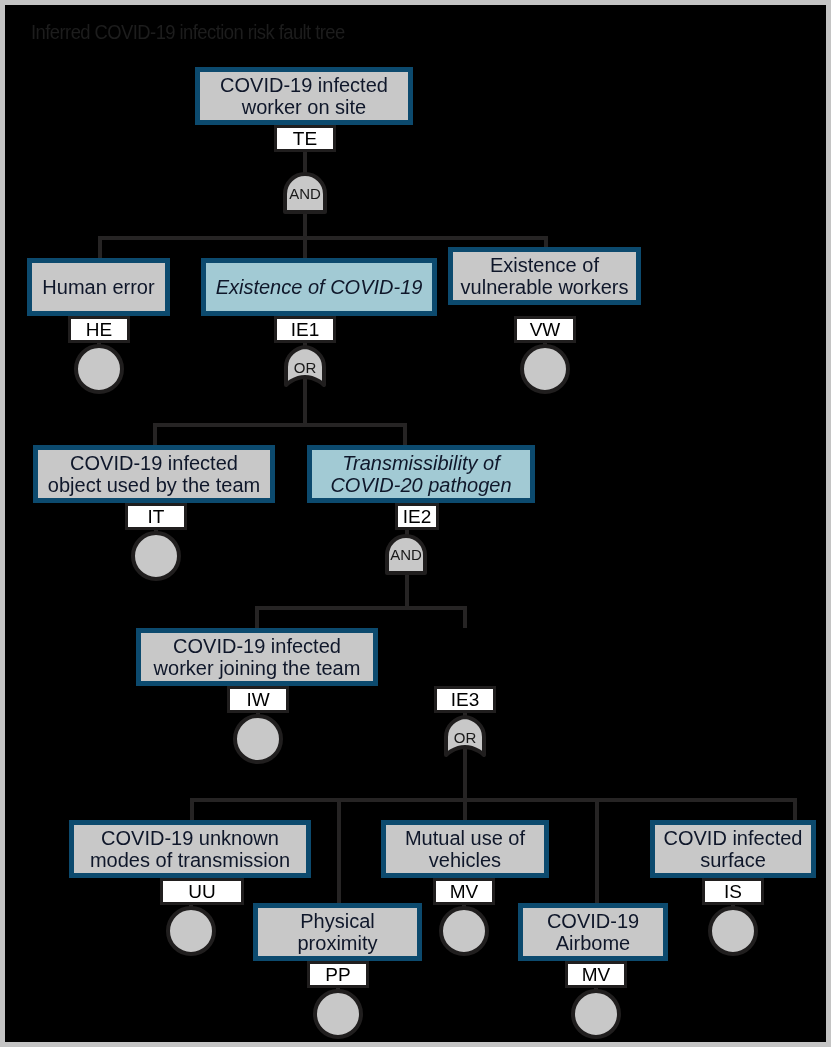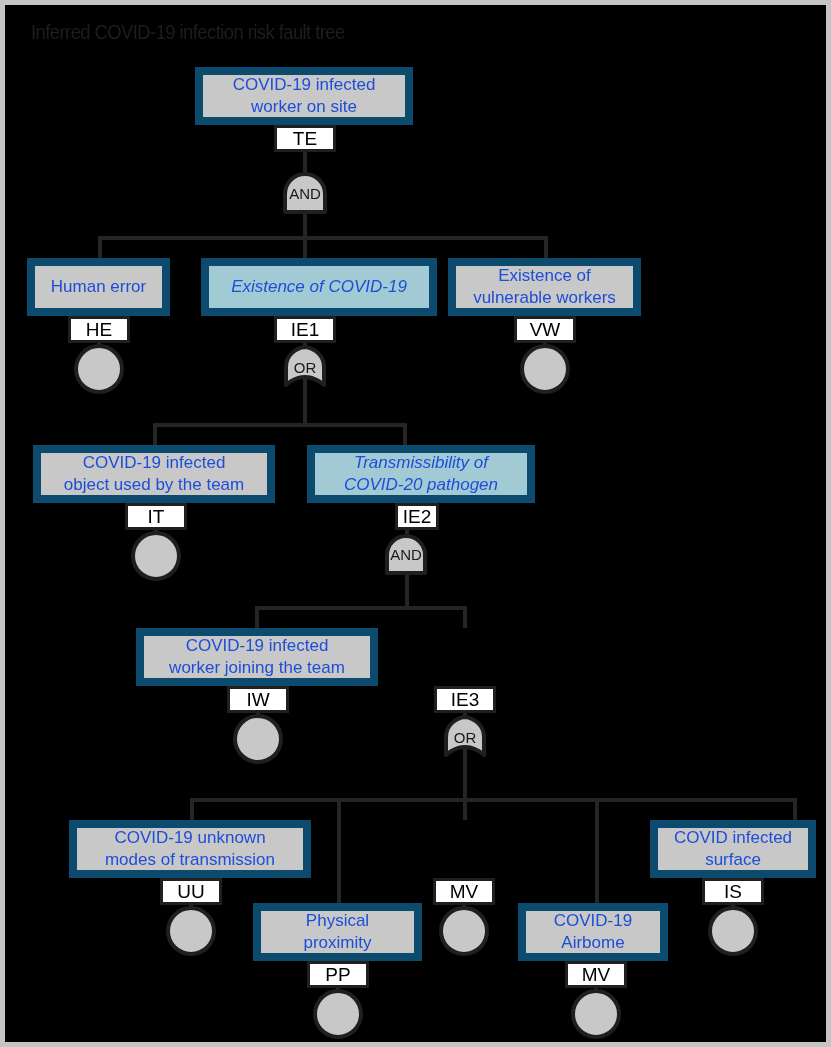--- a/index.html
+++ b/index.html
@@ -30,28 +30,28 @@
     letter-spacing: -0.6px;
     transform: scaleX(0.92);
     transform-origin: left top;
     white-space: nowrap;
     font-weight: 400;
   }
   
   .node {
     position: absolute;
     box-sizing: border-box;
-    border: 8px solid #0c4a6e;
+    border: 5px solid #0c4a6e;
     background: #c8c8c8;
-    color: #1d4ed8;
+    color: #0f172a;
     display: flex;
     align-items: center;
     justify-content: center;
     text-align: center;
-    font-size: 17px;
+    font-size: 20px;
     line-height: 22px;
     padding: 2px 4px;
     z-index: 3;
   }
   .node.inferred {
     background: #a2cad4;
     font-style: italic;
     margin-left: 14px;
   }
   .node .txt {
@@ -160,21 +160,21 @@
   </div>
   <div class="line vline" style="left:298px; top:335px; height:8px;"></div>
   <div class="gate or" style="left:277px; top:340px; width:46px; height:44px;">
     <svg width="46" height="44" viewBox="0 0 46 44">
       <path d="M4 40 C4 40 12 32 23 32 C34 32 42 40 42 40 L42 22 C42 10 32 3 23 2 C14 3 4 10 4 22 Z" fill="#c8c8c8" stroke="#201e1e" stroke-width="4" stroke-linejoin="round"></path>
     </svg>
     <span class="glabel">OR</span>
   </div>
   <div class="line vline" style="left:298px; top:372px; height:48px;"></div>
 
-  <div class="node" style="left:443px; top:253px; width:193px; height:58px;">
+  <div class="node" style="left:443px; top:242px; width:193px; height:58px;">
     <span class="txt">Existence of
 vulnerable workers</span>
   </div>
   <div class="tag" style="left:509px; top:311px; width:62px;">
     <span>VW</span>
   </div>
   <div class="line vline" style="left:538px; top:335px; height:12px;"></div>
   <div class="circle" style="left:515px; top:339px; width:50px; height:50px;"></div>
 
   <div class="line hline" style="left:148px; top:418px; width:254px;"></div>
@@ -237,36 +237,40 @@
   <div class="line vline" style="left:185px; top:793px; height:22px;"></div>
   <div class="line vline" style="left:332px; top:793px; height:105px;"></div>
   <div class="line vline" style="left:458px; top:793px; height:22px;"></div>
   <div class="line vline" style="left:590px; top:793px; height:105px;"></div>
   <div class="line vline" style="left:788px; top:793px; height:22px;"></div>
 
   <div class="node" style="left:64px; top:815px; width:242px; height:58px;">
     <span class="txt">COVID-19 unknown
 modes of transmission</span>
   </div>
-  <div class="tag" style="left:155px; top:873px; width:62px;">
+  <div class="tag" style="left:155px; top:873px; width:84px;">
     <span>UU</span>
   </div>
   <div class="line vline" style="left:184px; top:897px; height:12px;"></div>
   <div class="circle" style="left:161px; top:901px; width:50px; height:50px;"></div>
 
   <div class="node" style="left:248px; top:898px; width:169px; height:58px;">
     <span class="txt">Physical
 proximity</span>
   </div>
   <div class="tag" style="left:302px; top:956px; width:62px;">
     <span>PP</span>
   </div>
   <div class="line vline" style="left:331px; top:980px; height:12px;"></div>
   <div class="circle" style="left:308px; top:984px; width:50px; height:50px;"></div>
 
+  <div class="node" style="left:376px; top:815px; width:168px; height:58px;">
+    <span class="txt">Mutual use of
+vehicles</span>
+  </div>
   <div class="tag" style="left:428px; top:873px; width:62px;">
     <span>MV</span>
   </div>
   <div class="line vline" style="left:457px; top:897px; height:12px;"></div>
   <div class="circle" style="left:434px; top:901px; width:50px; height:50px;"></div>
 
   <div class="node" style="left:513px; top:898px; width:150px; height:58px;">
     <span class="txt">COVID-19
 Airbome</span>
   </div>

